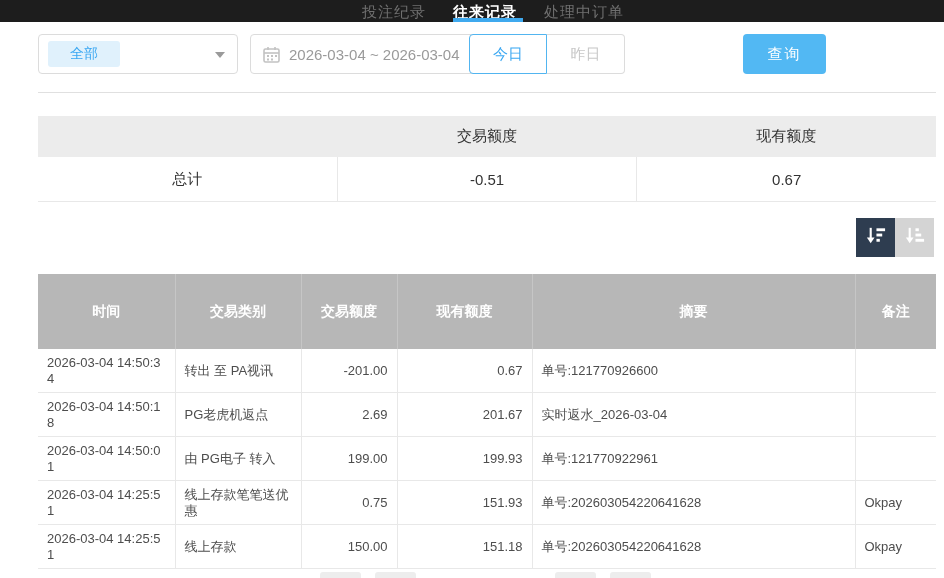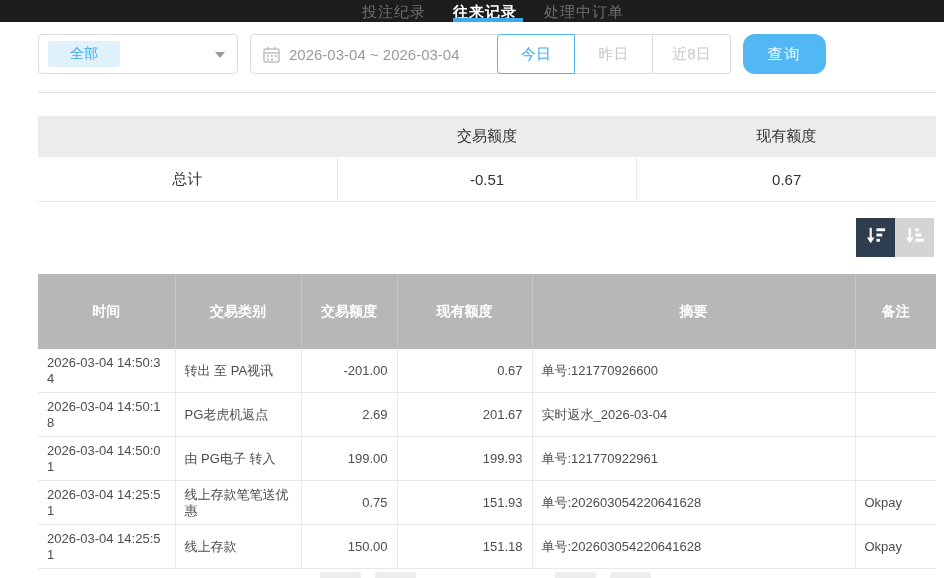--- a/index.html
+++ b/index.html
@@ -13,26 +13,26 @@
   .nav-tab.active{color:#ffffff;font-weight:bold;}
   .tab-underline{position:absolute;left:453px;top:18px;width:70px;height:4px;background:#3fa9ee;}
 
   
   .select-box{position:absolute;left:38px;top:34px;width:200px;height:40px;border:1px solid #dcdcdc;border-radius:4px;background:#fff;box-sizing:border-box;display:flex;align-items:center;cursor:pointer;}
   .select-tag{margin-left:9px;background:#e0f1fc;color:#3aa7f2;font-size:14px;padding:4px 22px;border-radius:3px;}
   .select-chevron{position:absolute;right:12px;top:17px;width:0;height:0;border-left:5px solid transparent;border-right:5px solid transparent;border-top:6px solid #9a9a9a;}
   .date-box{position:absolute;left:250px;top:34px;width:256px;height:40px;border:1px solid #dcdcdc;border-radius:4px;background:#fff;box-sizing:border-box;display:flex;align-items:center;cursor:pointer;}
   .cal-icon{margin:0 9px 0 12px;display:inline-flex;}
   .date-text{color:#9a9a9a;font-size:15px;white-space:nowrap;}
-  .quick-group{position:absolute;left:497px;top:34px;height:44px;display:flex;}
+  .quick-group{position:absolute;left:469px;top:34px;height:44px;display:flex;}
   .quick-btn{width:78px;height:40px;box-sizing:border-box;border:1px solid #dcdcdc;border-left-width:0;background:#fff;color:#c8c8c8;font-size:15px;display:flex;align-items:center;justify-content:center;cursor:pointer;}
   .quick-btn:first-child{border-left-width:1px;border-radius:4px 0 0 4px;}
   .quick-btn:last-child{border-radius:0 4px 4px 0;}
   .quick-btn.active{border:1px solid #52b5f0;color:#3aa7f2;z-index:2;}
-  .search-btn{position:absolute;left:743px;top:34px;width:83px;height:40px;background:#52b8f3;color:#fff;font-size:15px;border:none;border-radius:12px;display:flex;align-items:center;justify-content:center;cursor:pointer;letter-spacing:2px;}
+  .search-btn{position:absolute;left:743px;top:34px;width:83px;height:40px;background:#52b8f3;color:#fff;font-size:15px;border:none;border-radius:4px;display:flex;align-items:center;justify-content:center;cursor:pointer;letter-spacing:2px;}
   .filter-divider{position:absolute;left:38px;top:92px;width:898px;height:1px;background:#e0e0e0;}
 
   
   .summary{position:absolute;left:38px;top:116px;width:898px;}
   .summary .s-head{display:flex;height:41px;background:#ececec;}
   .summary .s-head .s-cell{flex:1;display:flex;align-items:center;justify-content:center;font-size:15px;color:#333;}
   .summary .s-body{display:flex;height:44px;background:#fff;border-bottom:1px solid #e8e8e8;}
   .summary .s-body .s-cell{flex:1;display:flex;align-items:center;justify-content:center;font-size:15px;color:#333;}
   .summary .s-body .s-cell + .s-cell{border-left:1px solid #e8e8e8;}
 
@@ -86,21 +86,20 @@
         <rect x="4" y="12.5" width="2" height="2" fill="#c2c2c2"></rect>
           <rect x="8" y="12.5" width="2" height="2" fill="#c2c2c2"></rect>
       </svg>
     </span>
     <span class="date-text">2026-03-04 ~ 2026-03-04</span>
   </div>
 
   <div class="quick-group">
     <div class="quick-btn active">今日</div>
     <div class="quick-btn">昨日</div>
-    <div class="quick-btn">近8日</div>
   </div>
 
   <button class="search-btn">查询</button>
 
   <div class="filter-divider"></div>
 
   <div class="summary">
     <div class="s-head">
       <div class="s-cell"></div>
       <div class="s-cell">交易额度</div>

